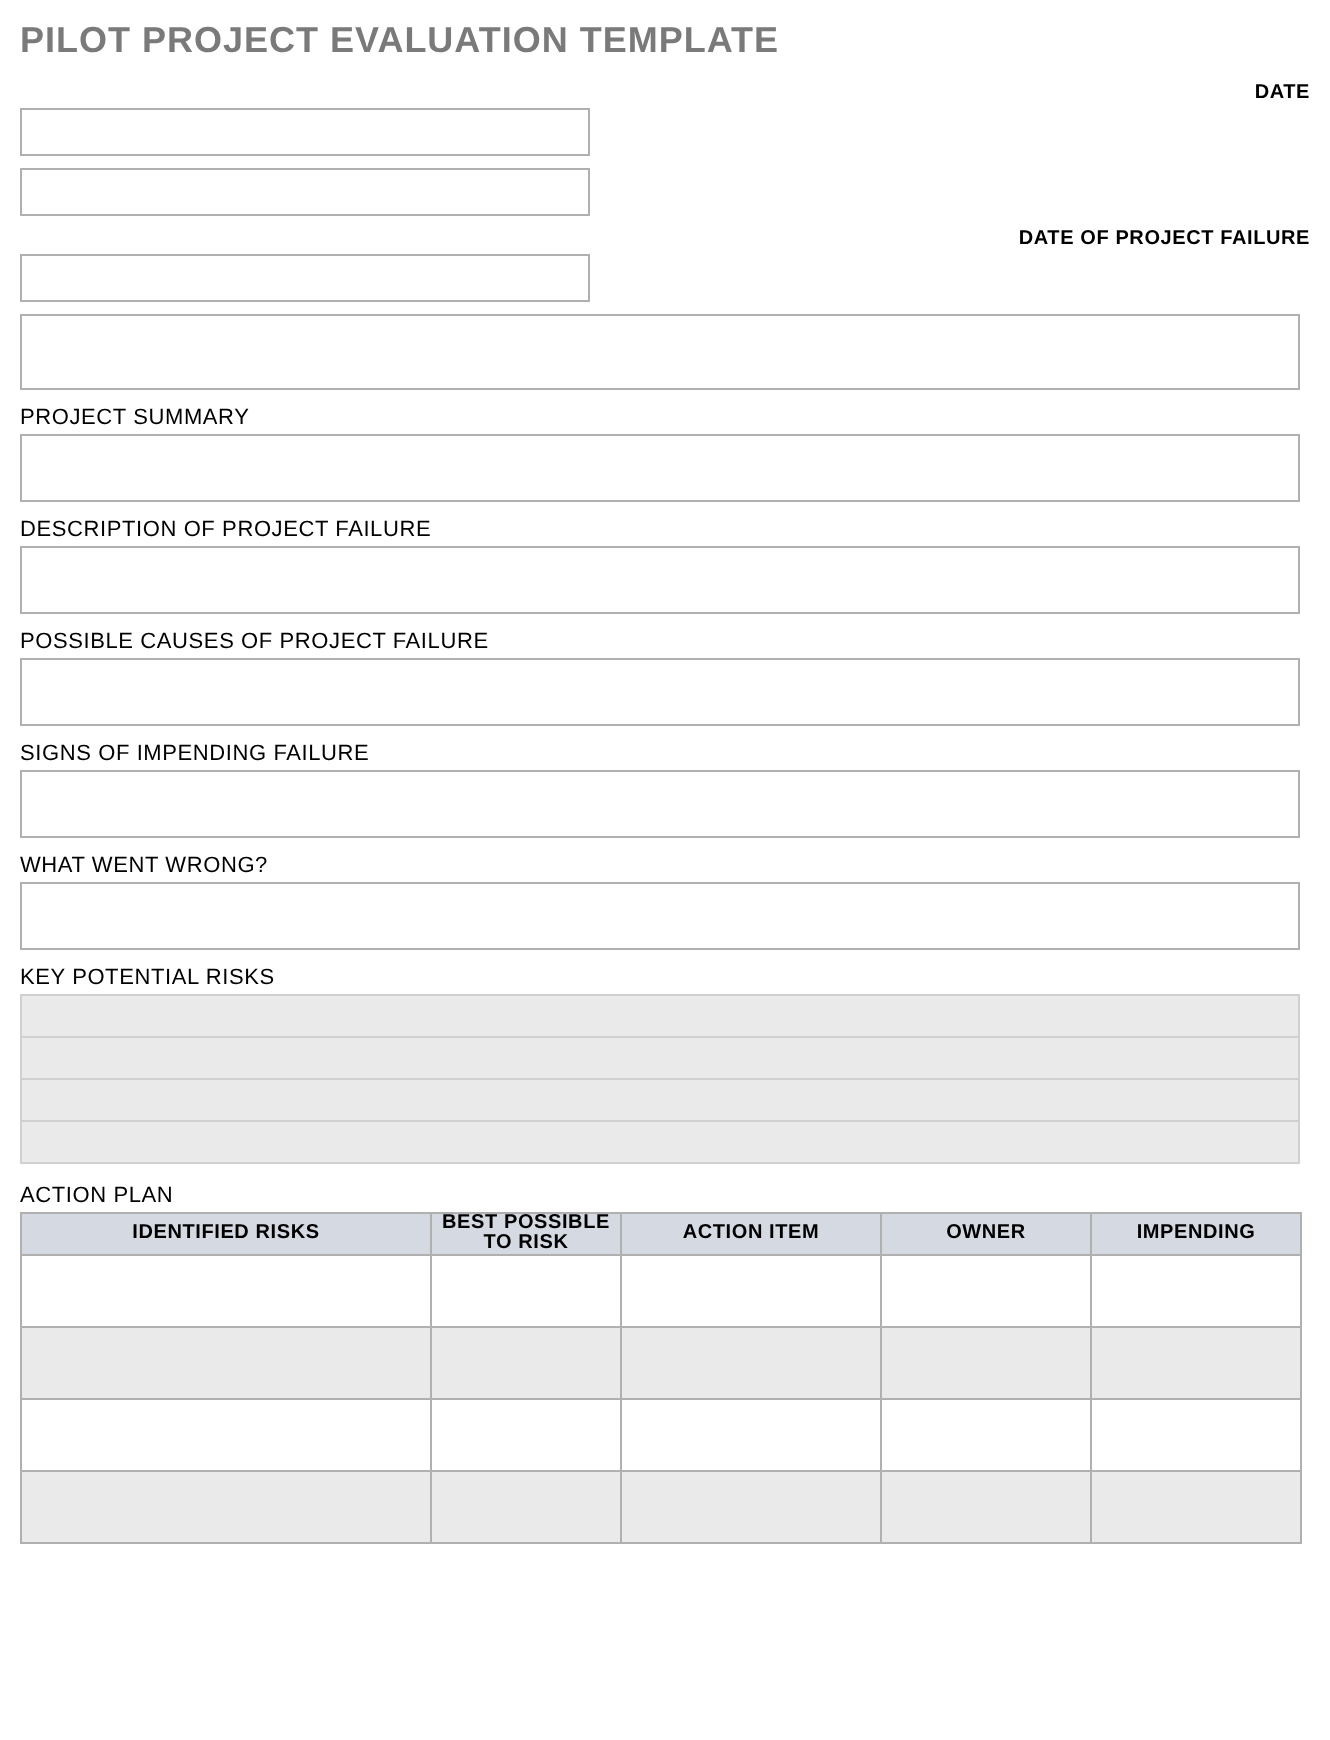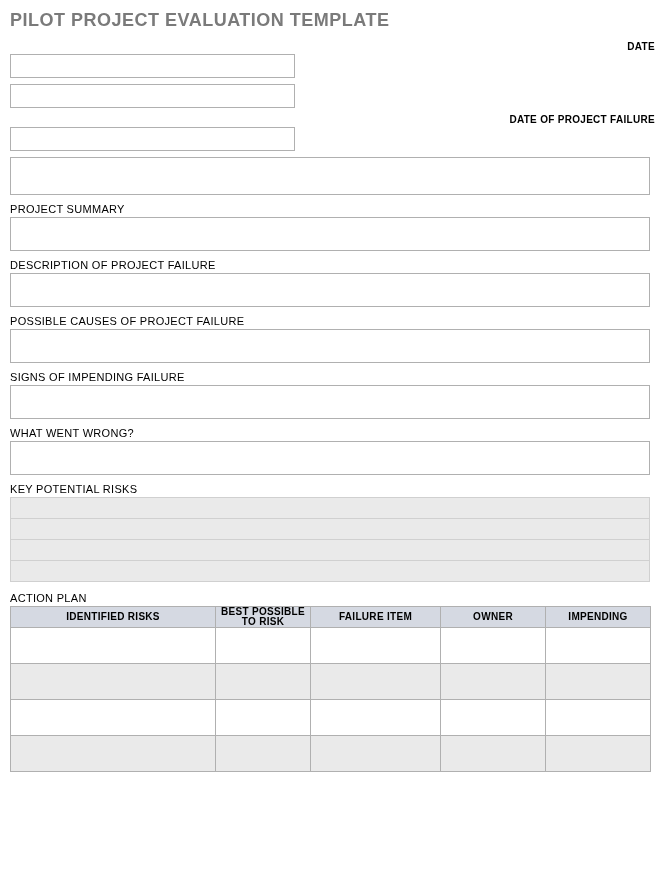--- a/index.html
+++ b/index.html
@@ -193,21 +193,21 @@
       <col class="col-risks">
         <col class="col-best">
         <col class="col-action">
         <col class="col-owner">
         <col class="col-deadline">
     </colgroup>
     <thead>
       <tr>
         <th>IDENTIFIED RISKS</th>
         <th>BEST POSSIBLE TO RISK</th>
-        <th>FAILURE ITEM</th>
+        <th>ACTION ITEM</th>
         <th>OWNER</th>
         <th>IMPENDING</th>
       </tr>
     </thead>
     <tbody>
       <tr class="white">
         <td></td>
         <td></td>
         <td></td>
         <td></td>

